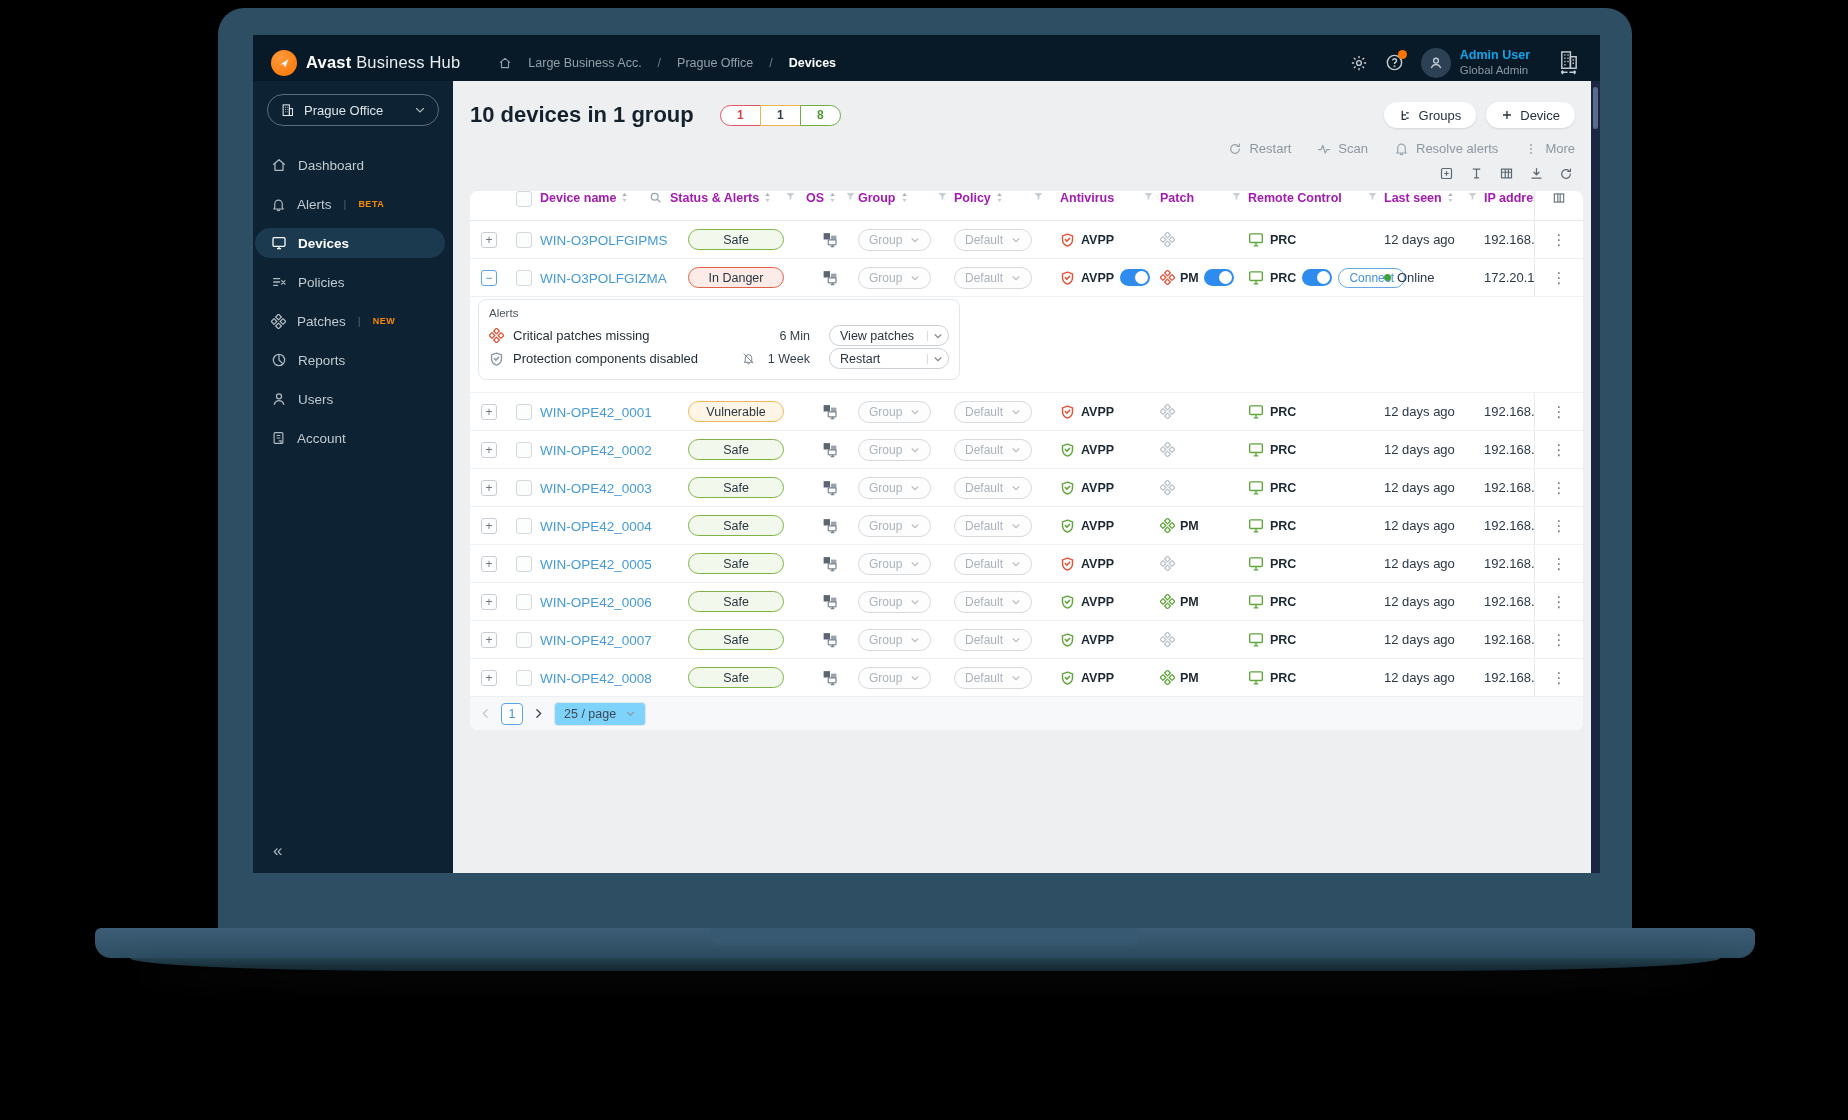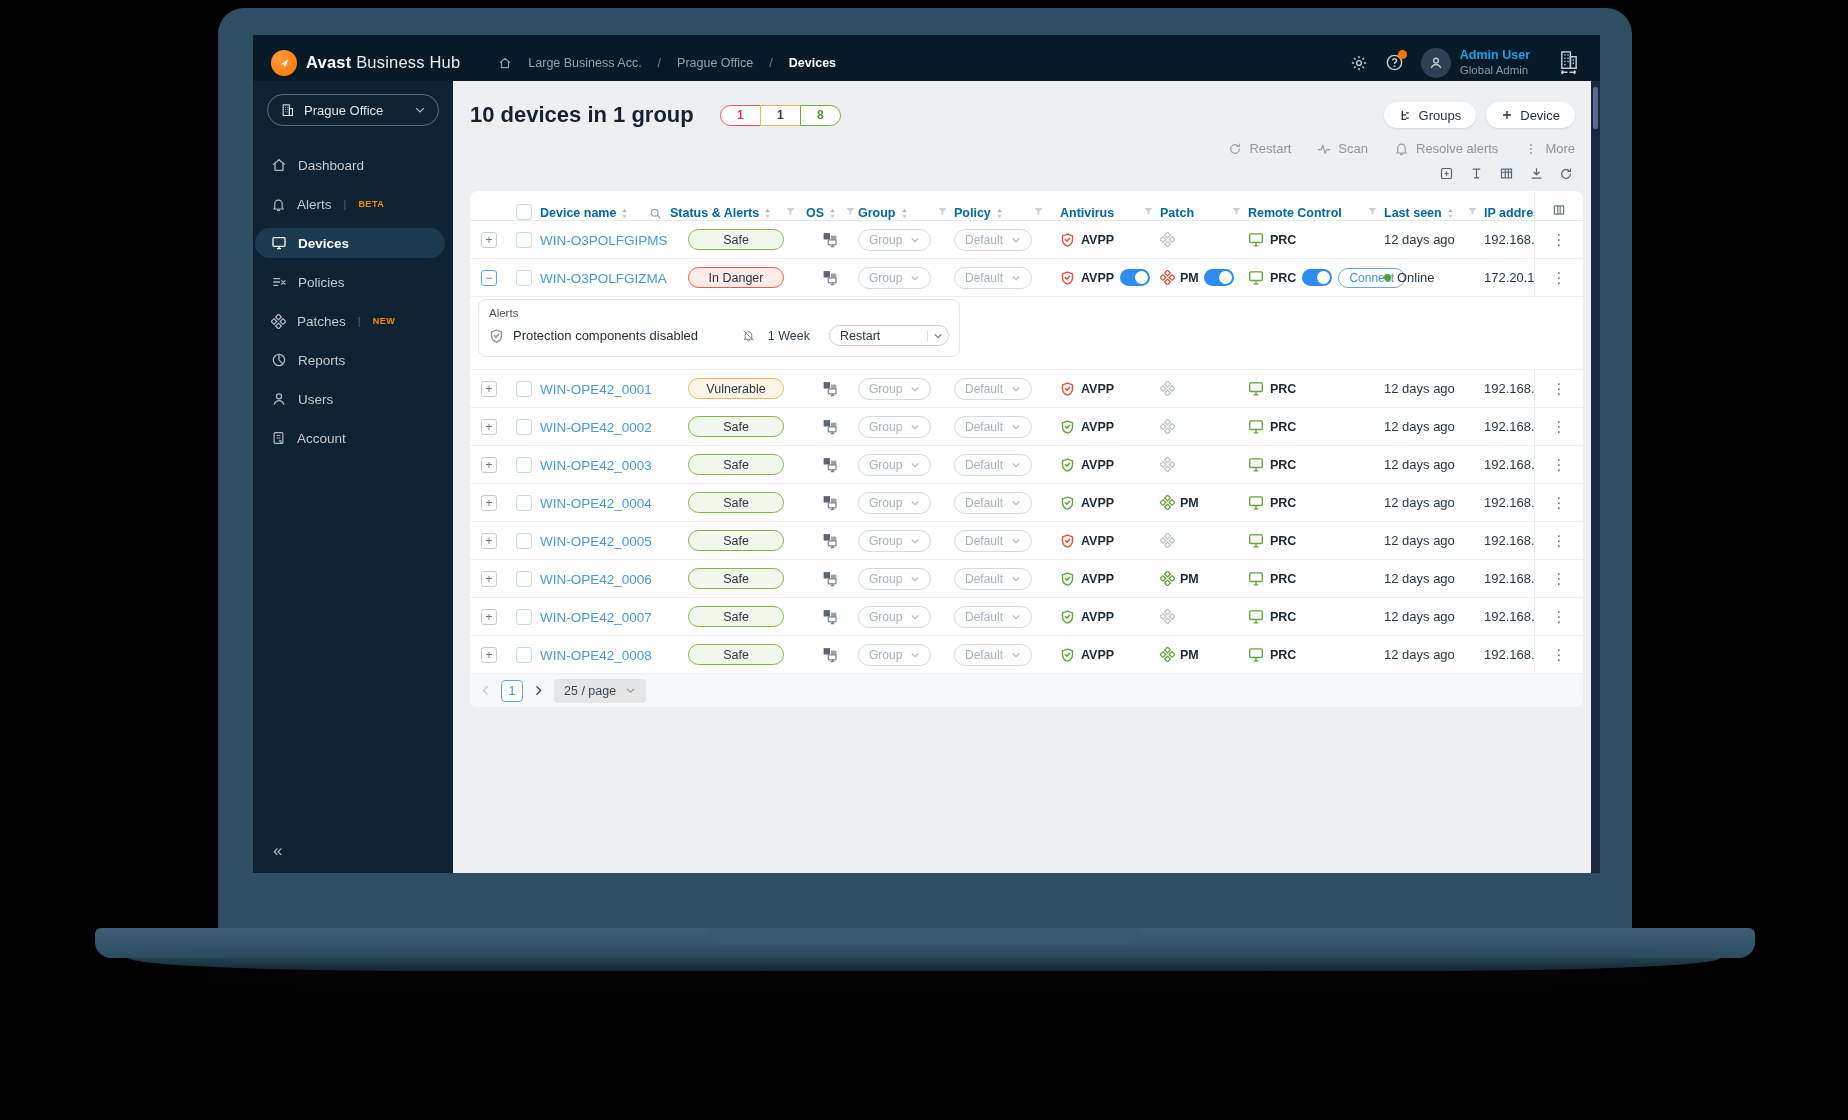--- a/index.html
+++ b/index.html
@@ -64,21 +64,21 @@
   .wbtn{height:26px;background:#fff;border:none;border-radius:999px;display:flex;align-items:center;gap:7px;
     padding:0 15px;font-size:13px;color:#25313c;box-shadow:0 1px 2px rgba(25,40,55,.12);cursor:pointer;
     font-family:inherit;}
   .toolbar-row{display:flex;justify-content:flex-end;align-items:center;gap:26px;padding:13px 16px 0 0;}
   .tb-item{display:flex;align-items:center;gap:7px;font-size:13px;color:#8d97a1;cursor:pointer;}
   .tools-row{display:flex;justify-content:flex-end;align-items:center;gap:15px;padding:10px 18px 0 0;color:#5c6772;}
   .tools-row .ticon{cursor:pointer;display:flex;}
   
   .panel{margin:10px 8px 0 17px;background:#fff;border-radius:8px;overflow:hidden;}
   .thead{display:flex;align-items:center;height:30px;border-bottom:1px solid #e6e9ec;}
-  .thead .hcell{display:flex;align-items:flex-end;gap:4px;font-size:12.5px;font-weight:700;color:#0369a1;height:100%;}
+  .thead .hcell{display:flex;align-items:flex-start;gap:4px;font-size:12.5px;font-weight:700;color:#a21caf;height:100%;}
   .row{display:flex;align-items:center;height:38px;border-bottom:1px solid #eef1f3;}
   .c-exp{width:38px;display:flex;justify-content:center;}
   .c-chk{width:32px;display:flex;justify-content:center;}
   .c-name{width:130px;}
   .c-status{width:132px;display:flex;justify-content:center;}
   .c-os{width:56px;display:flex;justify-content:center;}
   .c-grp{width:96px;} .c-pol{width:96px;}
   .c-av{width:110px;display:flex;align-items:center;gap:6px;padding-left:10px;}
   .c-pat{width:88px;display:flex;align-items:center;gap:5px;}
   .c-rc{width:136px;display:flex;align-items:center;gap:6px;}
@@ -115,21 +115,21 @@
   .mutebell{display:flex;margin-right:-4px;}
   .split-btn{width:120px;height:21px;border:1px solid #c9cfd4;border-radius:999px;display:flex;align-items:center;
     background:#fff;cursor:pointer;}
   .split-btn .lbl{flex:1;font-size:12.5px;color:#2a3641;padding-left:10px;text-align:left;}
   .split-btn .chev{width:21px;display:flex;justify-content:center;border-left:1px solid #d7dce0;color:#7b858e;}
   
   .pager{display:flex;align-items:center;gap:9px;background:#f6f8f9;height:33px;padding-left:9px;}
   .pg-arrow{display:flex;cursor:pointer;}
   .pg-num{width:22px;height:22px;border:1px solid #58a6e8;border-radius:4px;color:#3f93dd;font-size:12.5px;
     display:flex;align-items:center;justify-content:center;background:#fff;cursor:pointer;}
-  .pg-size{height:24px;background:#e5e5e5;border:1px solid #e3e7ea;border-radius:4px;display:flex;align-items:center;
+  .pg-size{height:24px;background:#7dd3fc;border:1px solid #e3e7ea;border-radius:4px;display:flex;align-items:center;
     gap:9px;padding:0 9px;font-size:12.5px;color:#3c4854;cursor:pointer;}
 </style>
 </head>
 <body>
 
 <div class="stage">
   <div class="lid">
     <div class="screen">
 
       <div class="app-header">
@@ -641,20 +641,40 @@
                   <div class="c-ip"><span>172.20.10</span></div>
                   <div class="c-keb">
                     <span class="kebab">⋮</span>
                   </div>
                 </div>
                 <div class="expandbox">
                   <div class="alerts-card">
                     <div class="alerts-title">Alerts</div>
                     <div class="alert-item">
                       <span style="display:flex;">
+                        <svg width="15" height="15" viewBox="0 0 24 24" fill="none" stroke="#e2543a" stroke-width="2.1" stroke-linejoin="round">
+                          <rect x="8.8" y="1.6" width="6.4" height="6.4" transform="rotate(45 12 4.8)"></rect>
+                          <rect x="1.6" y="8.8" width="6.4" height="6.4" transform="rotate(45 4.8 12)"></rect>
+                          <rect x="16" y="8.8" width="6.4" height="6.4" transform="rotate(45 19.2 12)"></rect>
+                          <rect x="8.8" y="16" width="6.4" height="6.4" transform="rotate(45 12 19.2)"></rect>
+                        </svg>
+                      </span>
+                      <span class="alert-text">Critical patches missing</span>
+                      <span class="alert-time">6 Min</span>
+                      <span class="split-btn">
+                        <span class="lbl">View patches</span>
+                        <span class="chev">
+                          <svg width="10" height="10" viewBox="0 0 24 24" fill="none" stroke="#7b858e" stroke-width="2.6" stroke-linecap="round">
+                            <path d="M5 9 L12 16 L19 9"></path>
+                          </svg>
+                        </span>
+                      </span>
+                    </div>
+                    <div class="alert-item">
+                      <span style="display:flex;">
                         <svg width="15" height="16" viewBox="0 0 24 24" fill="none" stroke="#8f99a2" stroke-width="2.3" stroke-linecap="round" stroke-linejoin="round">
                           <path d="M12 2.5 L20 5.5 V11 C20 16.5 16.7 20 12 21.8 C7.3 20 4 16.5 4 11 V5.5 Z"></path>
                           <path d="M8.6 11.4 L11 13.8 L15.4 9.4"></path>
                         </svg>
                       </span>
                       <span class="alert-text">Protection components disabled</span>
                       <span class="mutebell">
                         <svg width="13" height="13" viewBox="0 0 24 24" fill="none" stroke="#7e8791" stroke-width="1.8" stroke-linecap="round" stroke-linejoin="round">
                           <path d="M6 17 V11 a6 6 0 0 1 12 0 v6 l1.5 2 H4.5 Z"></path>
                           <path d="M10 20 a2 2 0 0 0 4 0"></path>

